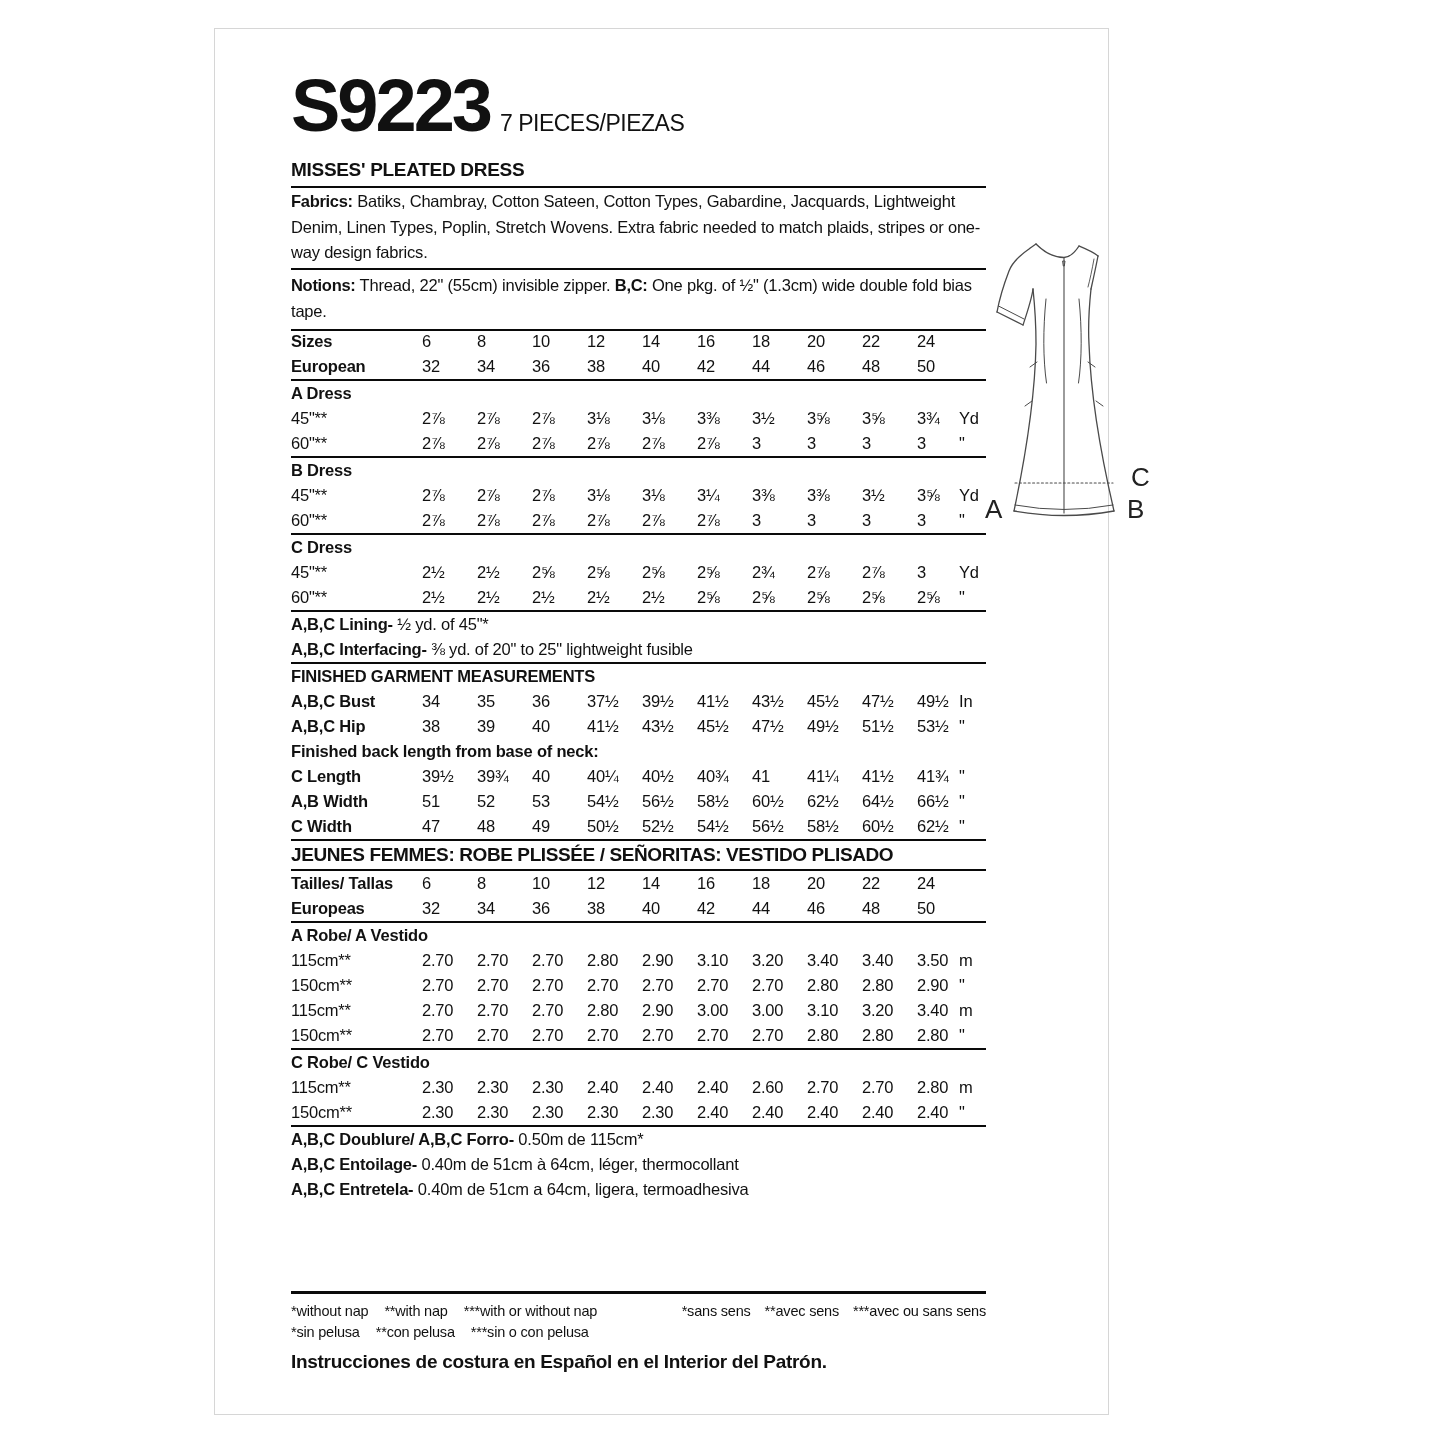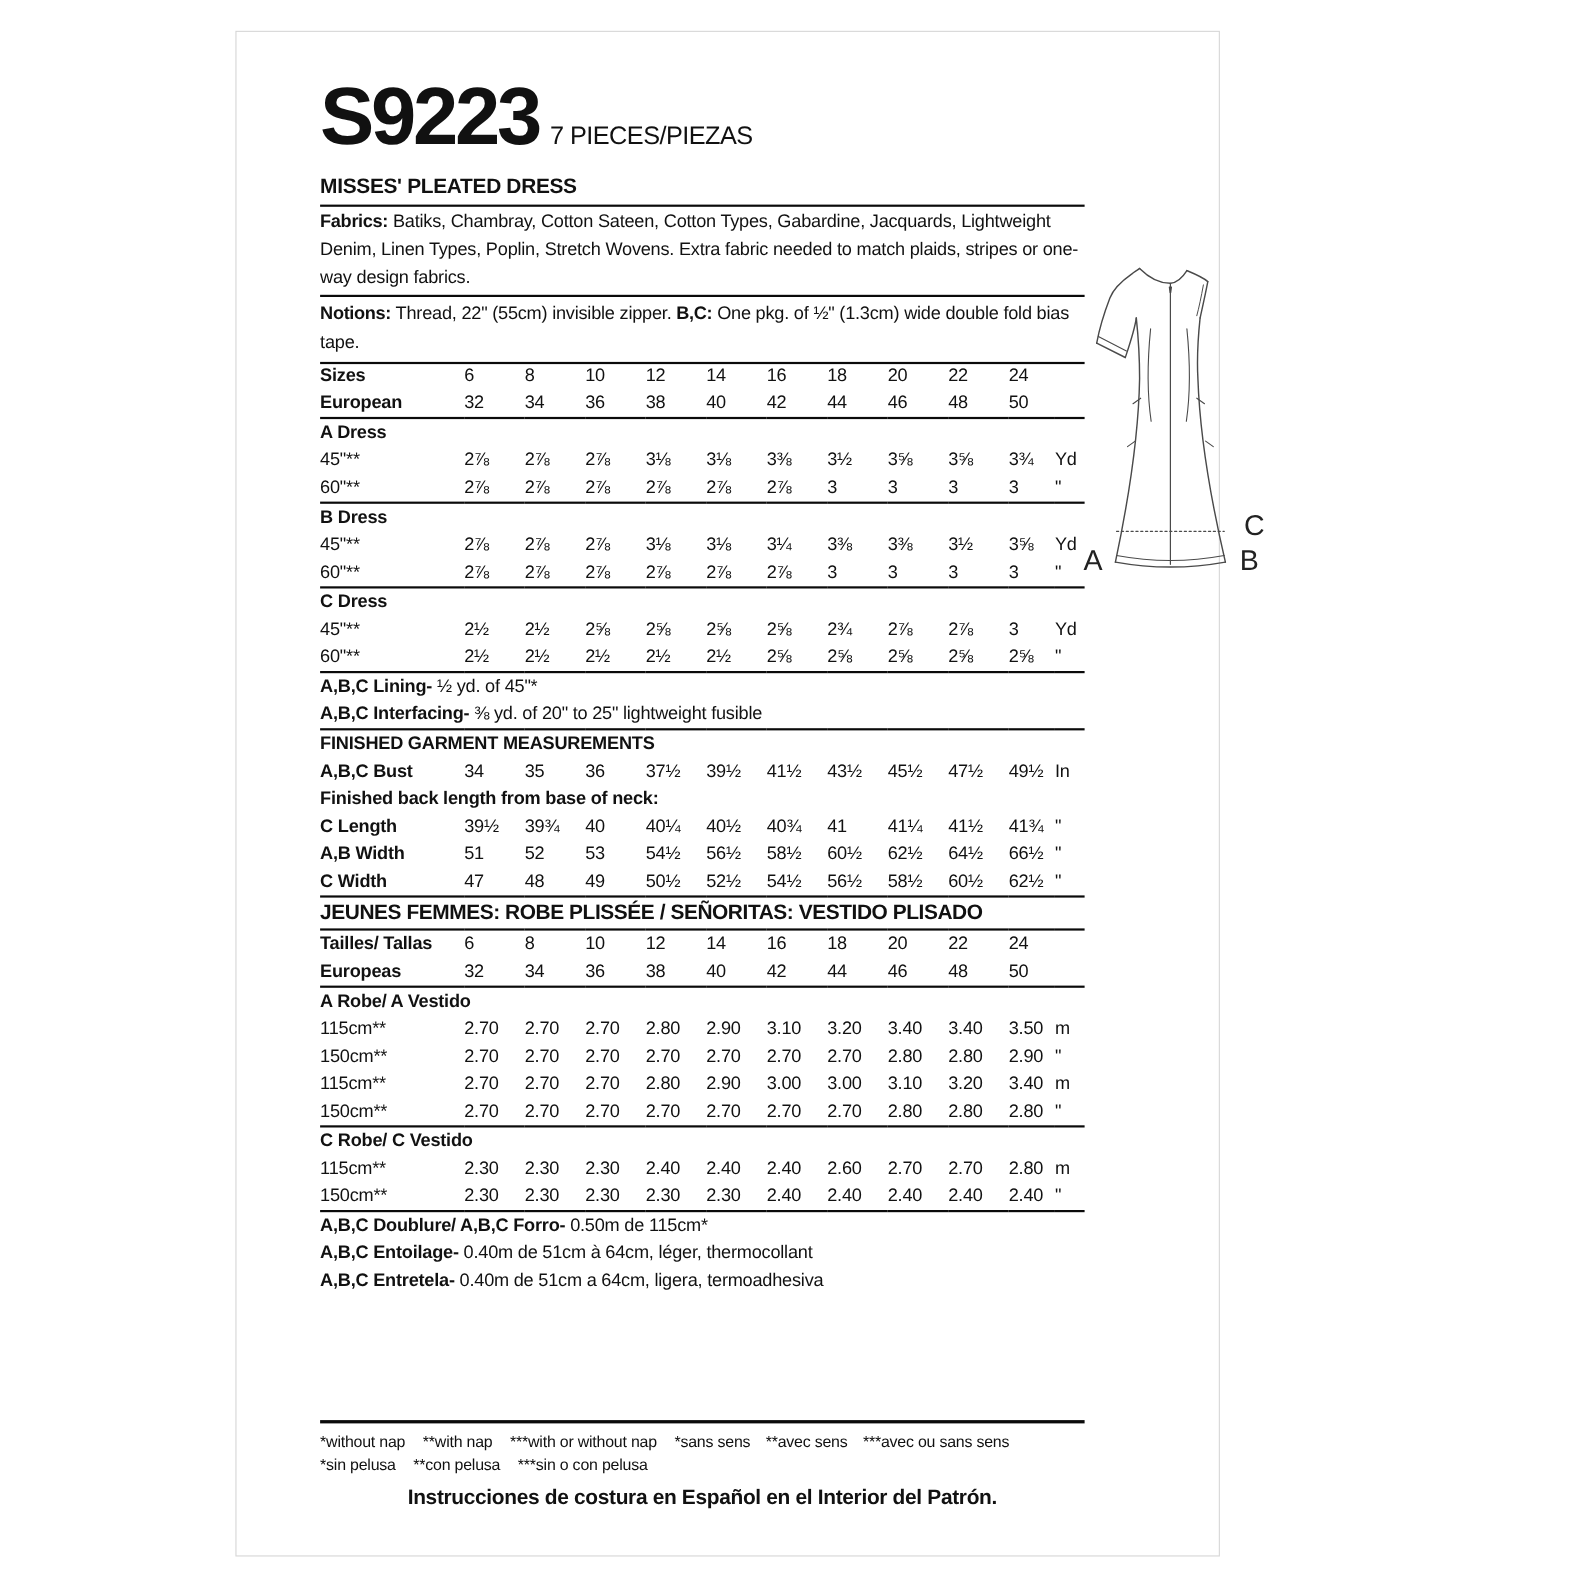--- a/index.html
+++ b/index.html
@@ -28,27 +28,27 @@
           font-size:16.5px; }
   td { height:25px; line-height:25px; padding:0; vertical-align:middle;
        white-space:nowrap; overflow:visible; }
   td.b, tr.sec td, tr.band td { font-weight:bold; }
   tr.rt td { border-top:2px solid #0a0a0a; }
   tr.band td { border-top:2px solid #0a0a0a; border-bottom:2px solid #0a0a0a;
                height:28px; line-height:28px; font-size:19px; letter-spacing:-0.4px; }
 
   
   .fnotes { top:1262px; border-top:3px solid #0a0a0a; padding-top:7px;
-            display:flex; 
+            display:flex; justify-content:space-between;
             font-size:14.5px; line-height:21px; }
   .fnotes span { margin-right:16px; }
   .fnotes .right span { margin-right:14px; }
   .fnotes .right span:last-child { margin-right:0; }
 
-  .es-note { top:1322px; text-align:center; font-size:19px; font-weight:bold;
+  .es-note { top:1322px; text-align:left; font-size:19px; font-weight:bold;
              letter-spacing:-0.3px; }
 
   
   .illus { position:absolute; left:770px; top:185px; width:164px; height:330px; }
   .viewlabel { position:absolute; font-size:26px; color:#222; letter-spacing:0; }
   .lbl-c { left:916px; top:433px; }
   .lbl-a { left:770px; top:465px; }
   .lbl-b { left:912px; top:465px; }
 </style>
 </head>
@@ -219,20 +219,34 @@
             <td>35</td>
             <td>36</td>
             <td>37½</td>
             <td>39½</td>
             <td>41½</td>
             <td>43½</td>
             <td>45½</td>
             <td>47½</td>
             <td>49½</td>
             <td>In</td>
+          </tr>
+          <tr>
+            <td class="b">A,B,C Hip</td>
+            <td>38</td>
+            <td>39</td>
+            <td>40</td>
+            <td>41½</td>
+            <td>43½</td>
+            <td>45½</td>
+            <td>47½</td>
+            <td>49½</td>
+            <td>51½</td>
+            <td>53½</td>
+            <td>"</td>
           </tr>
           <tr class="sec">
             <td colspan="12">Finished back length from base of neck:</td>
           </tr>
           <tr>
             <td class="b">C Length</td>
             <td>39½</td>
             <td>39¾</td>
             <td>40</td>
             <td>40¼</td>

